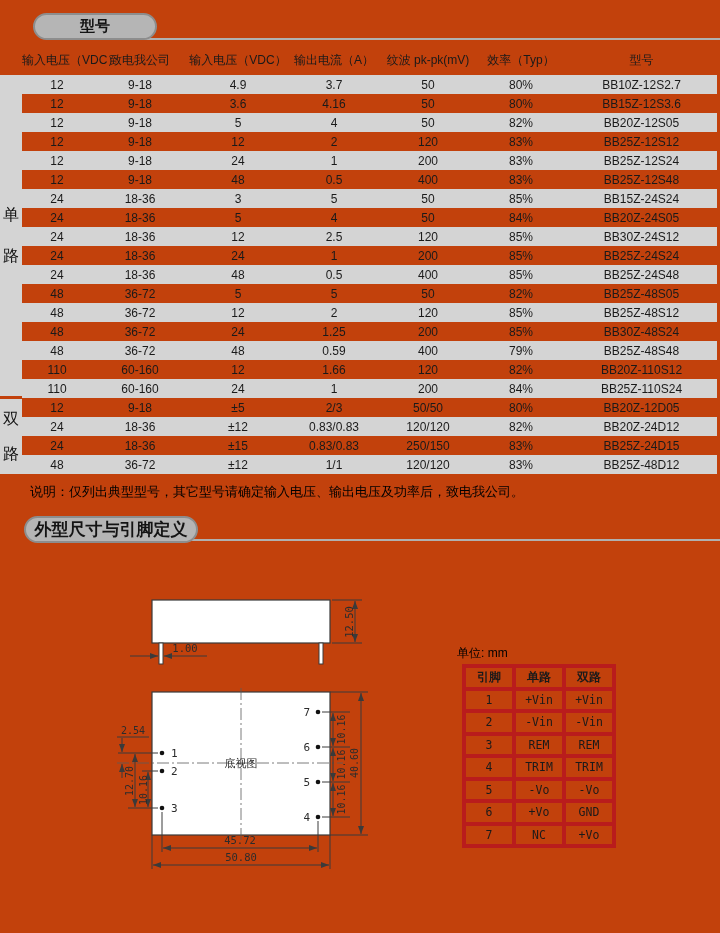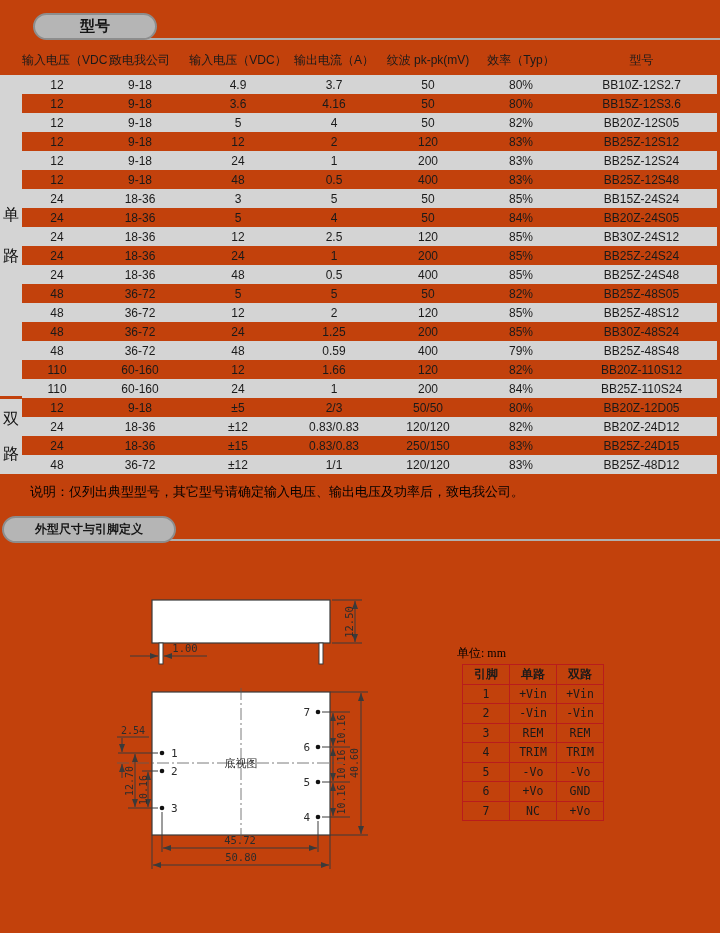--- a/index.html
+++ b/index.html
@@ -7,21 +7,21 @@
         font-family:"Liberation Sans","DejaVu Sans",sans-serif;color:#1a1a1a;}
 
   
   .rule{position:absolute;height:2px;background:var(--rule,#b0b0b0);z-index:1;}
   .badge{position:absolute;z-index:2;background:var(--badge-fill,#b5b5b5);
          border:2px solid var(--badge-border,#8d8d8d);border-radius:14px;
          display:flex;align-items:center;justify-content:center;
          font-weight:bold;color:#141414;}
   #badge-models{left:33px;top:13px;width:120px;height:23px;font-size:15px;}
   #rule-models{left:60px;top:38px;width:660px;}
-  #badge-outline{left:2px;top:516px;width:170px;height:23px;font-size:12px;}
+  #badge-outline{left:24px;top:516px;width:170px;height:23px;font-size:17px;}
   #rule-outline{left:30px;top:539px;width:690px;}
 
   
   .models{position:absolute;left:22px;top:45px;width:695px;border-collapse:collapse;table-layout:fixed;}
   .models th{height:30px;font-weight:normal;font-size:12px;white-space:nowrap;text-align:center;padding:0;overflow:visible;}
   .models td{height:19px;font-size:12px;text-align:center;padding:0;white-space:nowrap;}
   .models tr.shade{background:var(--shade,#d4d4d4);}
 
   
   .strip{position:absolute;left:0;width:22px;background:var(--shade,#d4d4d4);z-index:0;
@@ -31,25 +31,25 @@
   #strip-dual{top:399px;height:75px;gap:14px;}
 
   .note{position:absolute;left:30px;top:483px;font-size:13px;color:#000;white-space:nowrap;}
 
   
   svg{position:absolute;overflow:visible;}
   #side-view{left:110px;top:588px;}
   #bottom-view{left:100px;top:685px;}
   svg text{font-family:"DejaVu Sans Mono","Liberation Mono",monospace;fill:#2c2c2c;}
 
-  .unit-label{position:absolute;left:457px;top:645px;font-size:12px;color:#000;font-family:Liberation Serif, serif;}
+  .unit-label{position:absolute;left:457px;top:645px;font-size:12px;color:#000;}
 
   
   .pintable{position:absolute;left:462px;top:664px;border-collapse:collapse;}
-  .pintable th,.pintable td{border:1px solid #b91c1c;width:46px;height:18.5px;text-align:center;padding:0;}
+  .pintable th,.pintable td{border:4px solid #b91c1c;width:46px;height:18.5px;text-align:center;padding:0;}
   .pintable th{font-size:12px;font-weight:bold;}
   .pintable td{font-size:11.5px;font-family:"DejaVu Sans Mono","Liberation Mono",monospace;}
 </style>
 </head>
 <body>
 
 <div class="page">
 
   <div class="rule" id="rule-models"></div>
   <div class="badge" id="badge-models">型号</div>

